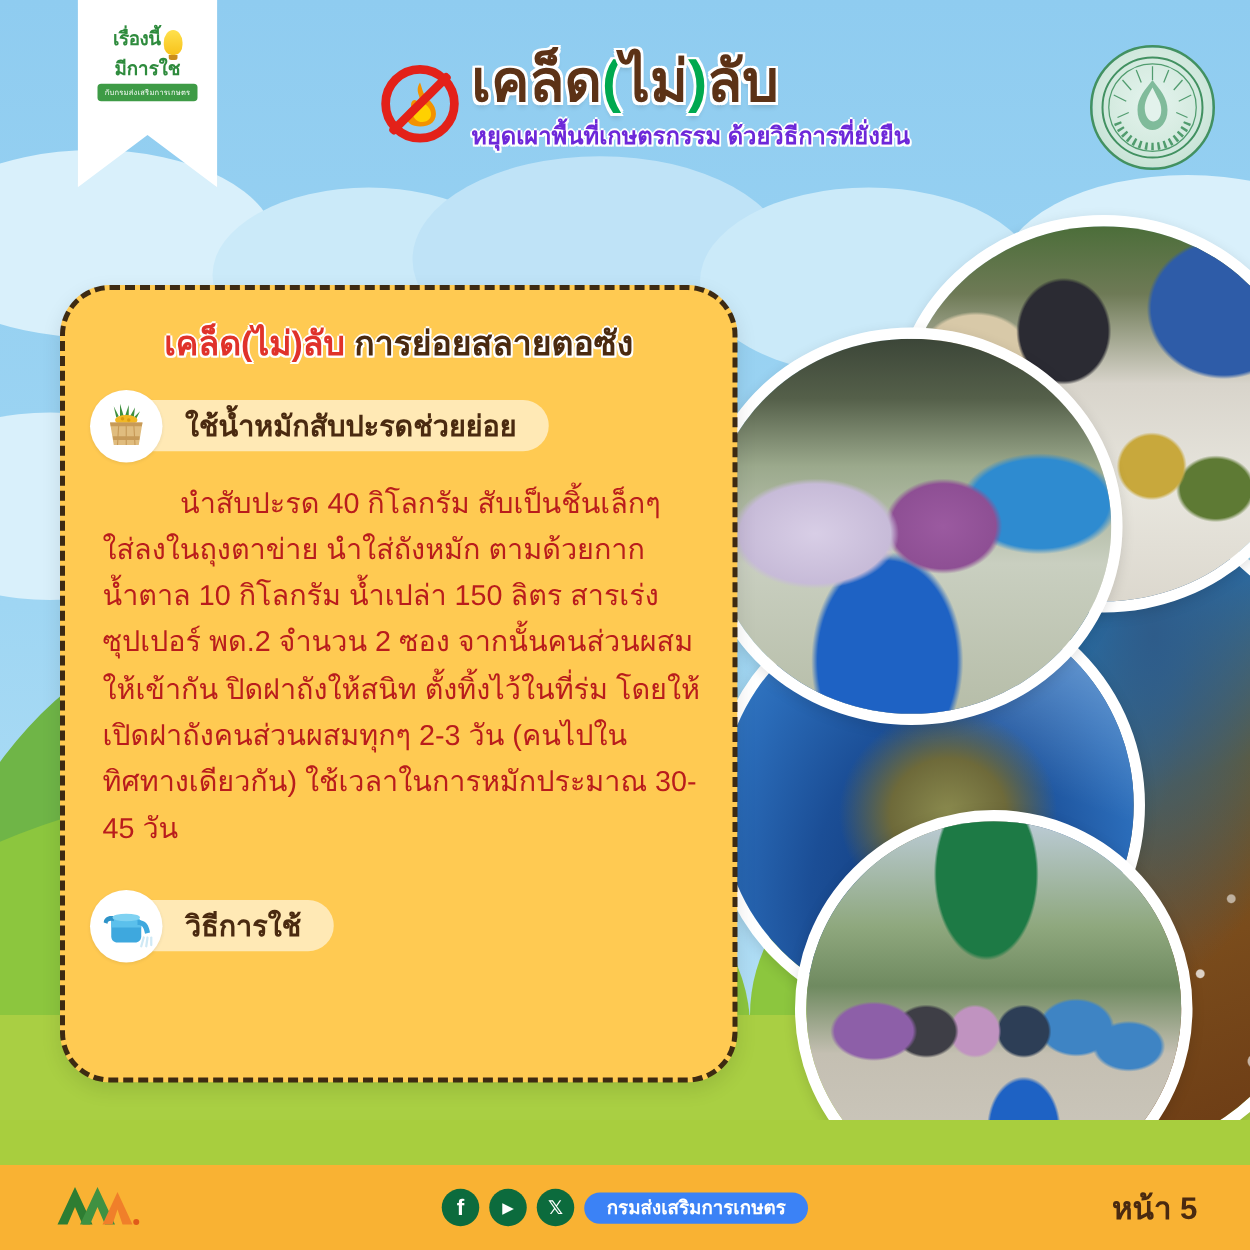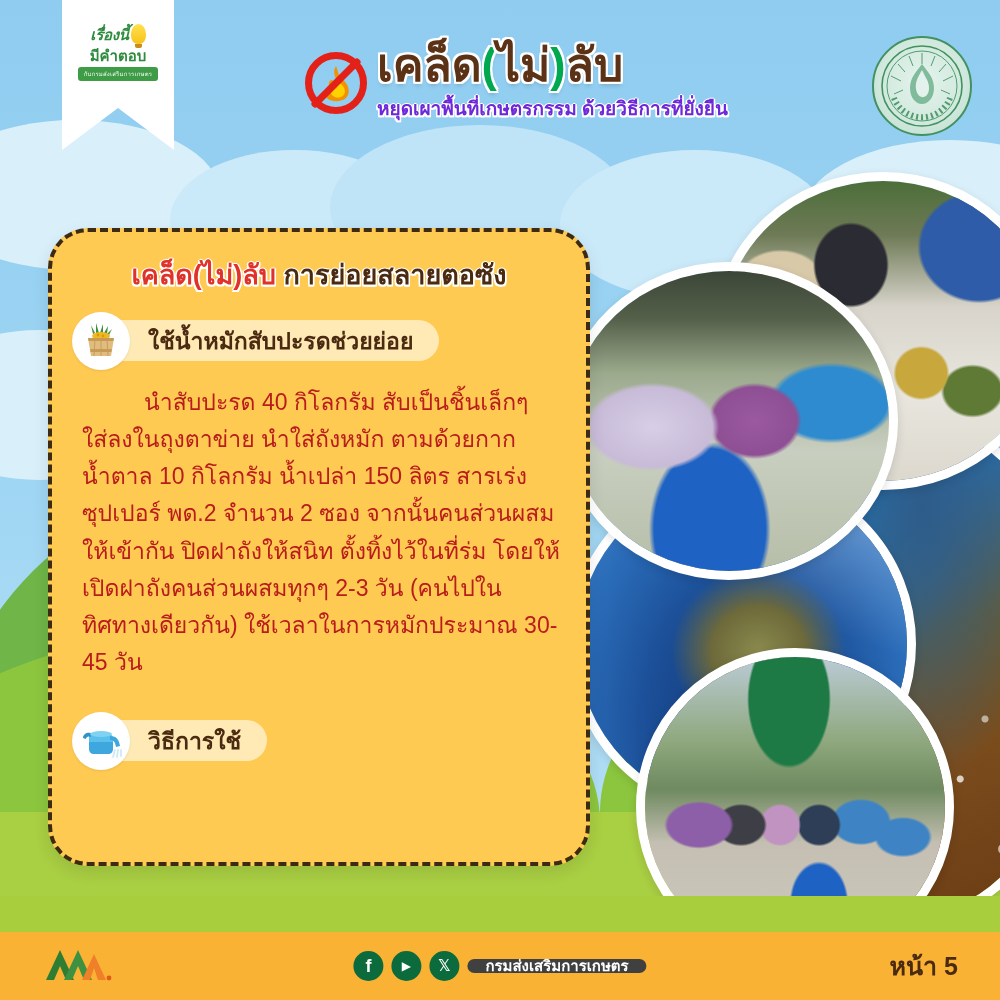--- a/index.html
+++ b/index.html
@@ -20,21 +20,21 @@
   .hillA{position:absolute;left:-60px;bottom:100px;width:620px;height:420px;background:#6FB547;border-radius:50% 50% 0 0 / 70% 70% 0 0;transform:rotate(-4deg);}
   .hillB{position:absolute;left:-160px;bottom:78px;width:760px;height:300px;background:#8CC63E;border-radius:60% 45% 0 0 / 80% 70% 0 0;}
   .fieldstrip{position:absolute;left:0;right:0;bottom:68px;height:120px;background:#A9CF43;}
   .hillRight{position:absolute;right:-120px;bottom:110px;width:520px;height:260px;background:#8CC63E;border-radius:50% 50% 0 0/70% 70% 0 0;}
 
   
   .ribbon{position:absolute;left:62px;top:0;width:112px;height:150px;background:#FFFFFF;
     clip-path:polygon(0 0,100% 0,100% 100%,50% 72%,0 100%);
     box-shadow:0 2px 5px rgba(0,0,0,.08);}
   .ribbon-inner{position:absolute;left:0;right:0;top:24px;display:flex;flex-direction:column;align-items:center;}
-  .rb-line1{display:flex;align-items:center;gap:2px;font-style:italic;}
+  .rb-line1{display:flex;align-items:flex-start;gap:2px;}
   .rb-txt{font-weight:bold;color:#2E8B3D;font-size:15px;letter-spacing:-.3px;line-height:1;
      text-shadow:0 0 2px #fff,1px 1px 0 #fff;}
   .rb-txt2{font-weight:bold;color:#2E8B3D;font-size:15px;line-height:1;margin-top:3px;}
   .bulb{width:15px;height:20px;border-radius:50% 50% 42% 42%;background:linear-gradient(180deg,#FFE14D,#F7C21B);position:relative;margin-bottom:1px;}
   .bulb:after{content:"";position:absolute;left:4px;bottom:-4px;width:7px;height:4px;background:#C98C1B;border-radius:0 0 2px 2px;}
   .rb-sub{margin-top:4px;background:#3E9B46;color:#fff;font-size:6px;padding:2px 6px;border-radius:3px;letter-spacing:.2px;white-space:nowrap;}
 
   .hdr-center{position:absolute;left:305px;top:42px;display:flex;align-items:center;gap:10px;}
   .noburn{width:62px;height:62px;position:relative;flex:none;}
   .noburn .ring{position:absolute;inset:0;border:7px solid #E32119;border-radius:50%;}
@@ -72,21 +72,21 @@
      justify-content:center;position:relative;z-index:2;flex:none;box-shadow:0 1px 3px rgba(0,0,0,.08);}
 
   .para{padding:14px 26px 0 30px;font-size:23px;line-height:1.62;color:#b91c1c;text-indent:62px;}
 
   
   .footer-green{position:absolute;left:0;right:0;bottom:68px;height:36px;background:#A8CE3E;}
   .footer{position:absolute;left:0;right:0;bottom:0;height:68px;background:#F9B233;display:flex;align-items:center;}
   .f-logo{position:absolute;left:40px;top:50%;transform:translateY(-50%);}
   .f-center{position:absolute;left:50%;transform:translateX(-50%);display:flex;align-items:center;gap:8px;}
   .soc{width:30px;height:30px;border-radius:50%;background:#0C6B3D;display:flex;align-items:center;justify-content:center;color:#fff;font-weight:bold;}
-  .f-pill{background:#404040;color:#fff;border-radius:16px;height:14px;display:flex;align-items:center;padding:0 18px;font-size:15px;font-weight:bold;}
+  .f-pill{background:#3b82f6;color:#fff;border-radius:16px;height:25px;display:flex;align-items:center;padding:0 18px;font-size:15px;font-weight:bold;}
   .f-page{position:absolute;right:42px;top:50%;transform:translateY(-50%);font-size:25px;font-weight:bold;color:#4A2A10;}
 </style>
 </head>
 <body>
 
 <div class="stage">
 
   <div class="sky"></div>
   <div class="cloud pale" style="left:-70px;top:120px;width:290px;height:150px;"></div>
   <div class="cloud light" style="left:170px;top:150px;width:250px;height:140px;"></div>
@@ -100,21 +100,21 @@
   <div class="hillA"></div>
   <div class="hillB"></div>
   <div class="fieldstrip"></div>
 
   <div class="ribbon">
     <div class="ribbon-inner">
       <div class="rb-line1">
         <span class="rb-txt">เรื่องนี้</span>
         <span class="bulb"></span>
       </div>
-      <div class="rb-txt2">มีคำตอบ</div>
+      <div class="rb-txt2">มีการใช</div>
       <div class="rb-sub">กับกรมส่งเสริมการเกษตร</div>
     </div>
   </div>
 
   <div class="hdr-center">
     <div class="noburn">
       <svg class="flame" width="30" height="38" viewBox="0 0 30 38" aria-hidden="true">
         <path d="M15 1 C10 9 17 12 14 17 C11 13 7 15 8 21 C3 23 2 30 7 34 C11 37 21 37 25 33 C30 28 28 19 21 14 C17 10 17 6 15 1 Z" fill="#F39200"></path>
         <path d="M14 14 C11 18 8 21 9 26 C10 31 15 34 20 32 C25 30 25 24 21 20 C18 17 16 17 14 14 Z" fill="#FFD100"></path>
       </svg>

